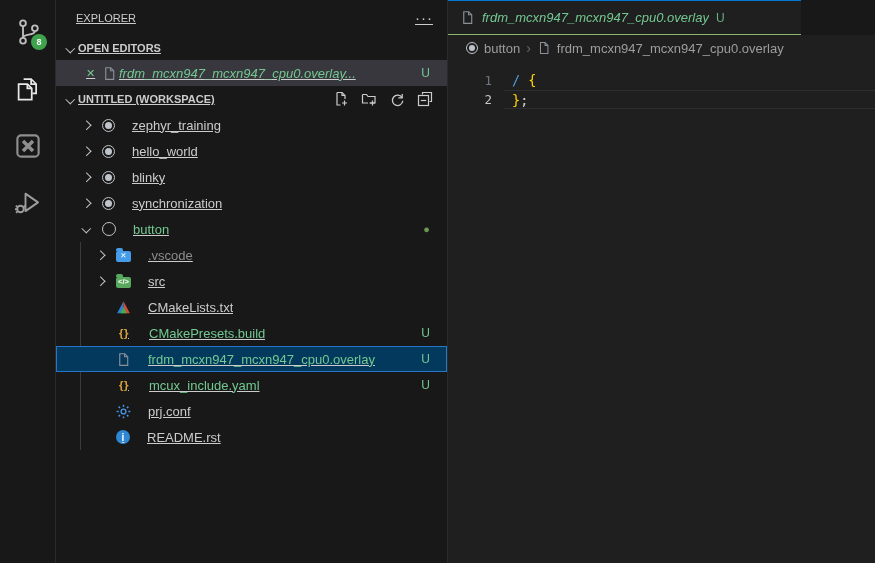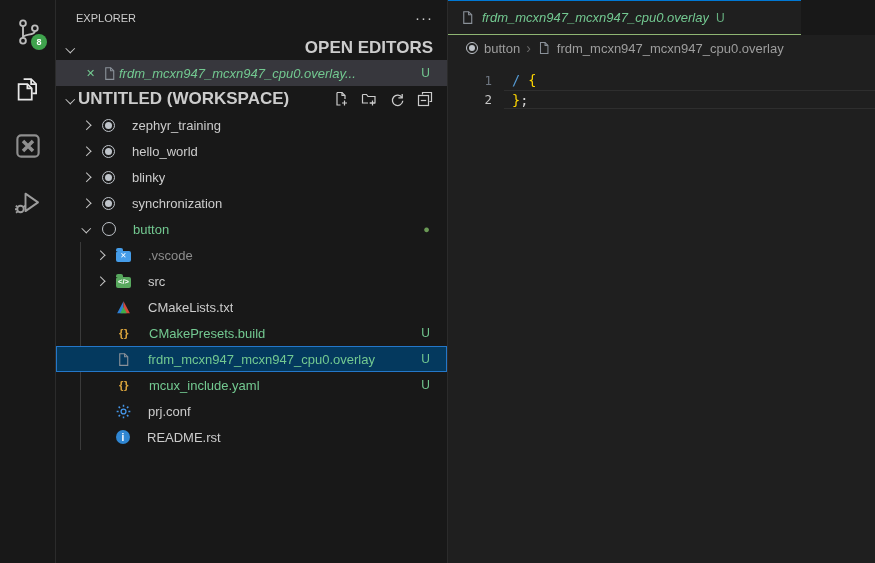--- a/index.html
+++ b/index.html
@@ -8,24 +8,24 @@
     width:875px; height:563px; overflow:hidden; display:flex;
     font-family:"Liberation Sans","DejaVu Sans",sans-serif;
     color:#cccccc; font-size:13px; position:relative; background:#1f1f1f;
   }
   
   .activitybar { width:56px; background:#181818; border-right:1px solid #2b2b2b; display:flex; flex-direction:column; align-items:center; flex:none; }
   .ab-item { height:57px; width:100%; display:flex; align-items:center; justify-content:center; position:relative; }
   .ab-item:first-child { margin-top:3px; }
   .ab-badge { position:absolute; right:8px; bottom:10px; min-width:16px; height:16px; border-radius:50%; background:#3fa34d; color:#ffffff; font-size:9px; font-weight:700; display:flex; align-items:center; justify-content:center; }
   
-  .sidebar { width:392px; background:#181818; border-right:1px solid #2b2b2b; flex:none; position:relative; }
+  .sidebar { width:392px; background:#181818; border-right:1px solid #2b2b2b; flex:none; position:relative;text-decoration:underline; }
   .sb-title { height:36px; display:flex; align-items:center; padding:0 14px 0 20px; font-size:11px; color:#cccccc; }
   .sb-title .more { margin-left:auto; font-size:15px; letter-spacing:1px; color:#cccccc; cursor:pointer; line-height:10px; }
-  .sec-header { height:24px; display:flex; align-items:center; padding:0 14px 0 6px; font-size:17px; font-weight:700; color:#cccccc;justify-content:space-between; }
+  .sec-header { height:24px; display:flex; align-items:center; padding:0 14px 0 6px; font-size:11px; font-weight:700; color:#cccccc; }
   .sec-header.ws { height:26px; }
   .sec-actions { margin-left:auto; display:flex; gap:12px; align-items:center; }
   .sec-actions svg { cursor:pointer; }
   .oe-row { height:26px; display:flex; align-items:center; background:#37373d; padding-left:30px; position:relative; }
   .oe-close { color:#73c991; font-size:11px; width:16px; flex:none; cursor:pointer; }
   .row { height:26px; display:flex; align-items:center; position:relative; padding-right:34px;gap:8px; }
   .row .lbl { margin-left:9px; white-space:nowrap; overflow:hidden; text-overflow:ellipsis; }
   .row.root { padding-left:22px; }
   .row.child { padding-left:36px; }
   .green { color:#73c991;text-align:right; }

